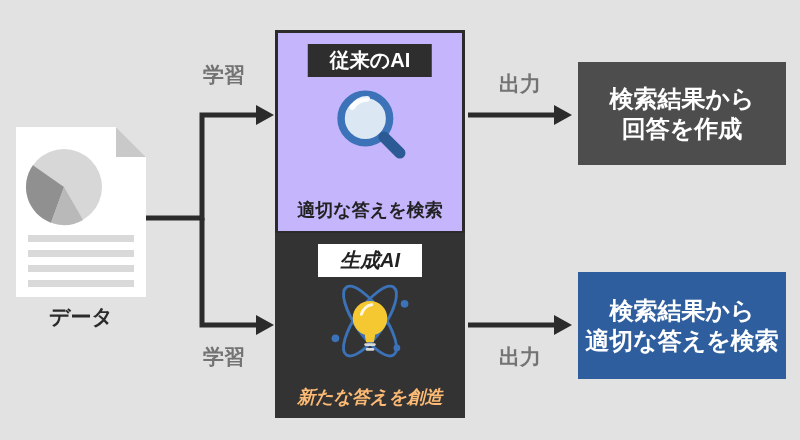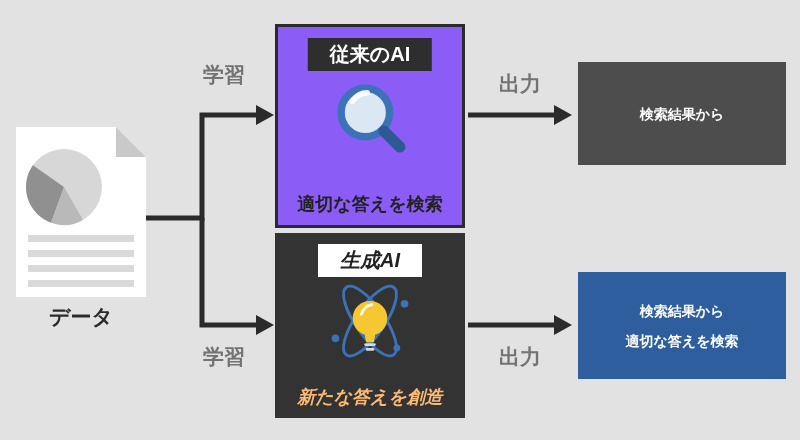--- a/index.html
+++ b/index.html
@@ -30,22 +30,22 @@
   .lbl-output-bottom{left:488px;top:344px;}
 
   .data-label{
     position:absolute;left:16px;top:303px;width:130px;
     text-align:center;font-size:21px;font-weight:bold;color:#2b2b2b;font-family:Liberation Serif, serif;
   }
 
   
   .ai-box{position:absolute;left:275px;width:190px;box-sizing:border-box;}
   .ai-box.traditional{
-    top:24px;height:204px;
-    background:#8b5cf6;border:3px solid #2b2b2b;
+    top:30px;height:204px;
+    background:#c4b5fd;border:3px solid #2b2b2b;
   }
   .ai-box.generative{
     top:233px;height:185px;
     background:#333333;
     font-style:italic;
   }
   .ai-header{
     position:absolute;left:50%;transform:translateX(-50%);
     top:11px;padding:3px 22px;
     font-size:20px;font-weight:bold;white-space:nowrap;
@@ -59,21 +59,21 @@
     position:absolute;left:0;bottom:9px;width:100%;
     text-align:center;font-size:18px;font-weight:bold;
   }
   .ai-caption.on-white{color:#222222;}
   .ai-caption.on-dark{color:#fdba74;}
 
   
   .result-box{
     position:absolute;left:578px;width:208px;
     display:flex;flex-direction:column;align-items:center;justify-content:center;
-    color:#ffffff;font-size:14px;font-weight:bold;line-height:30px;
+    color:#ffffff;font-size:24px;font-weight:bold;line-height:30px;
     text-align:center;
   }
   .result-box.gray{top:62px;height:103px;background:#4d4d4d;}
   .result-box.blue{top:272px;height:107px;background:#2e5e9d;}
 </style>
 </head>
 <body>
 
 <div class="canvas">
 
@@ -133,19 +133,20 @@
         <rect x="44" y="71" width="12" height="3" rx="1.5" fill="#d9d9d9"></rect>
         <rect x="45.5" y="76" width="9" height="3" rx="1.5" fill="#d9d9d9"></rect>
         <path d="M41 41 q3 -9 11 -10" fill="none" stroke="#ffffff" stroke-width="3" stroke-linecap="round" opacity="0.85"></path>
       </svg>
     </div>
     <div class="ai-caption on-dark">新たな答えを創造</div>
   </div>
 
   <div class="result-box gray">
     <span>検索結果から</span>
+    <span>回答を作成</span>
   </div>
   <div class="result-box blue">
     <span>検索結果から</span>
     <span>適切な答えを検索</span>
   </div>
 
 </div>
 
 </body></html>

